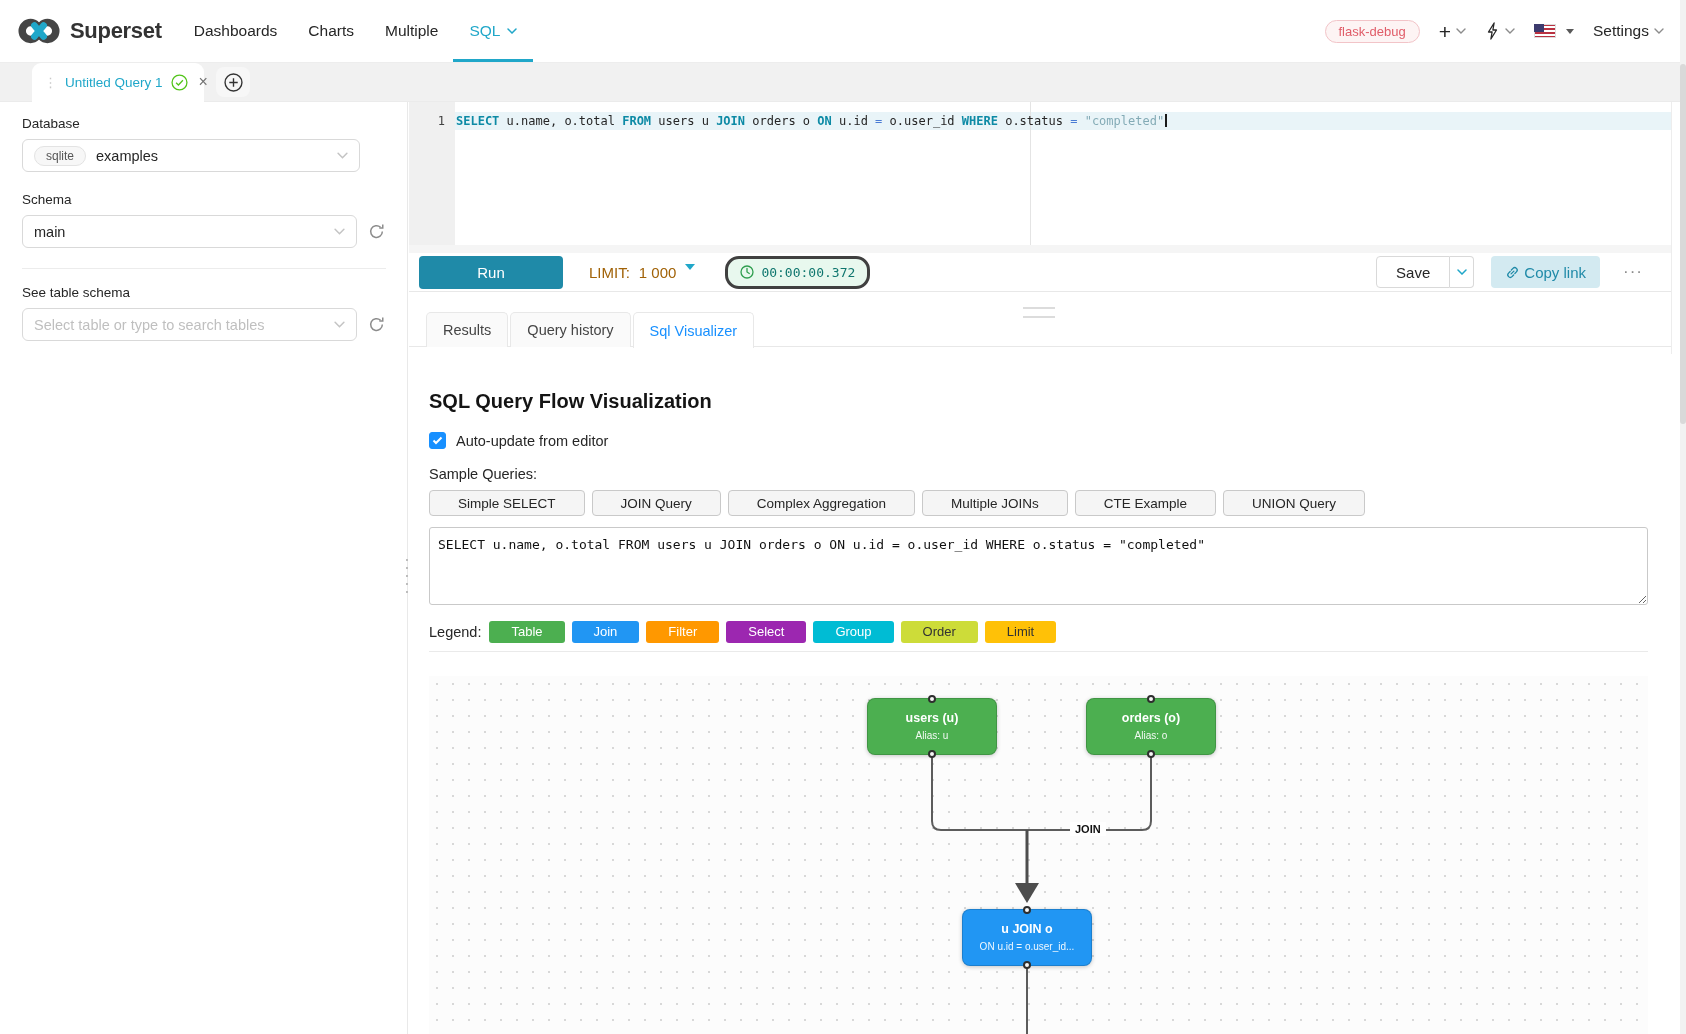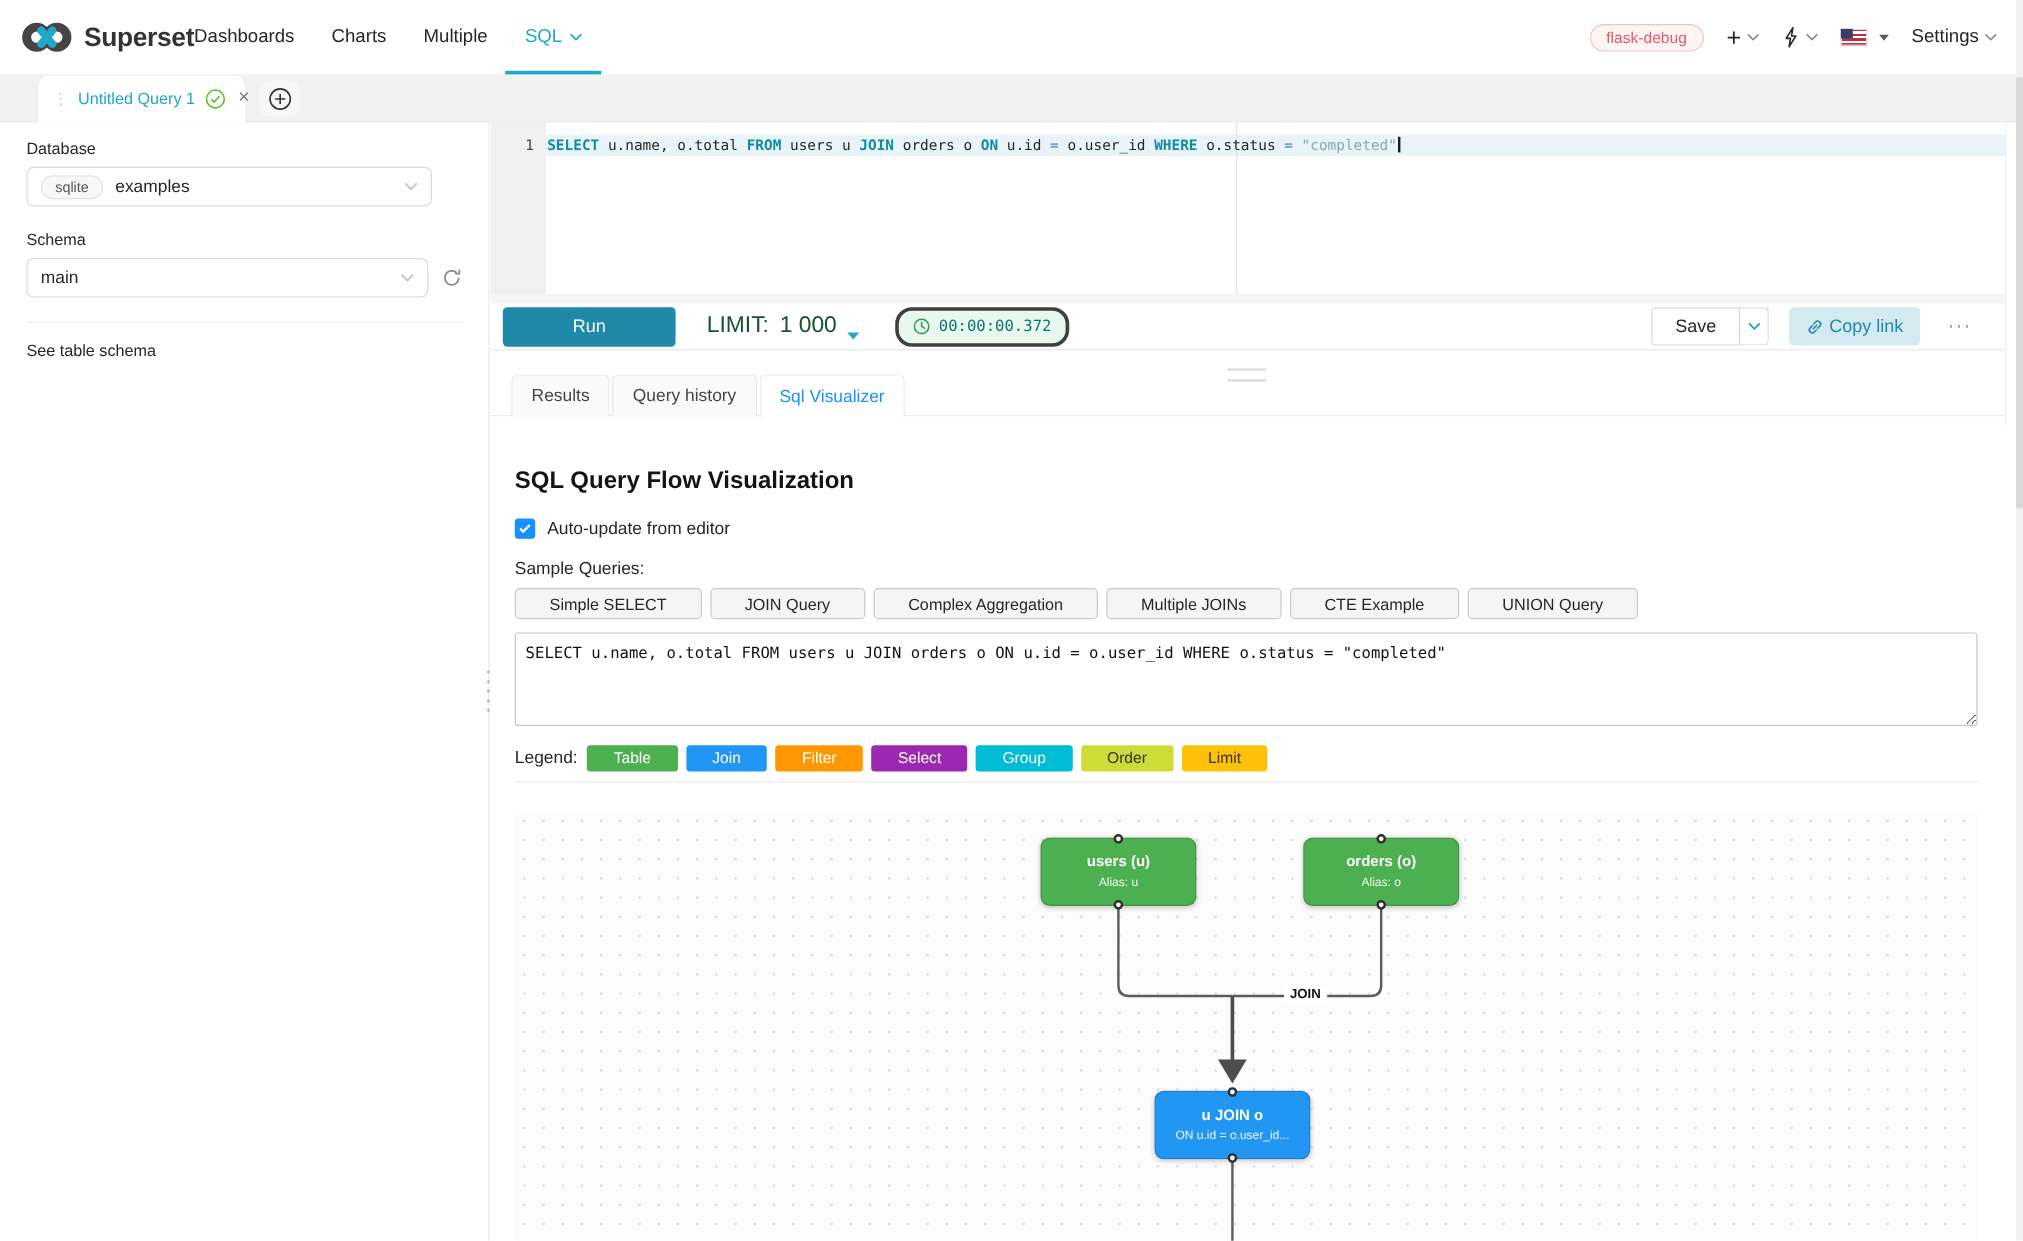--- a/index.html
+++ b/index.html
@@ -3,21 +3,21 @@
 <meta charset="utf-8">
 <style>
   html,body{margin:0;padding:0}
   body{width:1686px;height:1034px;position:relative;overflow:hidden;background:#fff;
        font-family:"Liberation Sans",sans-serif;color:#262626}
   svg{display:block}
 
   
   .header{position:absolute;left:0;top:0;right:0;height:63px;background:#fff;display:flex;
           align-items:center;padding:0 22px 0 17px;box-sizing:border-box;border-bottom:1px solid #ededed;z-index:10}
-  .brand{display:flex;align-items:center;gap:9px;cursor:pointer}
+  .brand{display:flex;align-items:center;gap:9px;margin-right:32px;cursor:pointer}
   .brand-name{font-size:22px;font-weight:bold;color:#333;letter-spacing:-0.3px}
   .main-nav{display:flex;height:100%;align-items:stretch}
   .nav-item{display:flex;align-items:center;margin-right:31px;font-size:15.5px;color:#262626;
             cursor:pointer;position:relative}
   .nav-item.active{color:#20a7c9}
   .nav-item.active::after{content:"";position:absolute;left:-16px;right:-16px;bottom:0;height:3px;background:#20a7c9}
   .nav-caret{margin-left:7px;color:#20a7c9;display:flex;align-items:center}
   .header-right{margin-left:auto;display:flex;align-items:center;gap:19px}
   .env-badge{font-size:13px;color:#e05c68;background:#fdf4f4;border:1px solid #f2c4c8;border-radius:12px;
              padding:3px 13px;white-space:nowrap}
@@ -76,21 +76,21 @@
   .tok-str{color:#84abb6}
   .tok-pl{color:#262626}
   .cursor{display:inline-block;width:1.5px;height:13px;background:#1a1a1a;vertical-align:-2px;margin-left:1px}
   .hscroll{position:absolute;left:0;top:143px;width:1262px;height:8px;background:#f5f5f5}
 
   
   .toolbar{position:absolute;left:0;top:151px;width:1262px;height:39px;display:flex;align-items:center;
            padding:0 10px;box-sizing:border-box;border-bottom:1px solid #e8e8e8;background:#fff}
   .run-btn{width:144px;height:33px;background:#1f8aa8;color:#fff;font-size:15px;border:none;border-radius:4px;
            cursor:pointer;font-family:inherit}
-  .limit{margin-left:26px;display:flex;align-items:flex-end;gap:9px;color:#14532d;font-size:19px;cursor:pointer}
+  .limit{margin-left:26px;display:flex;align-items:flex-start;gap:9px;color:#a16207;font-size:15px;cursor:pointer}
   .limit-caret{width:0;height:0;border-left:5px solid transparent;border-right:5px solid transparent;
                border-top:6px solid #20a7c9}
   .timer{margin-left:30px;display:flex;align-items:center;gap:7px;background:#e8f8ee;border:3px solid #404040;
          border-radius:14px;height:27px;padding:0 12px;color:#0f766e;
          font-family:"DejaVu Sans Mono","Liberation Mono",monospace;font-size:13px}
   .tb-right{margin-left:auto;display:flex;align-items:center;gap:17px;margin-right:12px}
   .save-split{display:flex}
   .save-main{height:32px;padding:0 19px;background:#fff;border:1px solid #d9d9d9;border-radius:4px 0 0 4px;
              font-size:15px;color:#262626;cursor:pointer;font-family:inherit}
   .save-caret{width:24px;height:32px;border:1px solid #d9d9d9;border-left:none;border-radius:0 4px 4px 0;
@@ -265,20 +265,36 @@
       <svg width="17" height="17" viewBox="0 0 16 16">
           <path d="M13.5 8a5.5 5.5 0 1 1-1.7-3.95" fill="none" stroke="#8c8c8c" stroke-width="1.4"></path>
           <path d="M13.9 1.4v3.3h-3.3" fill="none" stroke="#8c8c8c" stroke-width="1.4"></path>
         </svg>
     </span>
   </div>
 
   <div class="side-divider"></div>
 
   <div class="side-label">See table schema</div>
+  <div class="side-row">
+    <div class="select">
+      <span class="select-value placeholder">Select table or type to search tables</span>
+      <span class="select-caret">
+        <svg width="11" height="7" viewBox="0 0 10 6">
+            <path d="M1 1l4 4 4-4" fill="none" stroke="currentColor" stroke-width="1.4" stroke-linecap="round"></path>
+          </svg>
+      </span>
+    </div>
+    <span class="refresh-btn">
+      <svg width="17" height="17" viewBox="0 0 16 16">
+          <path d="M13.5 8a5.5 5.5 0 1 1-1.7-3.95" fill="none" stroke="#8c8c8c" stroke-width="1.4"></path>
+          <path d="M13.9 1.4v3.3h-3.3" fill="none" stroke="#8c8c8c" stroke-width="1.4"></path>
+        </svg>
+    </span>
+  </div>
 </div>
 <div class="splitter-dots"></div>
 
 <div class="main">
   <div class="right-border"></div>
 
   <div class="editor">
     <div class="gutter">
       <div class="gutter-num">1</div>
     </div>

